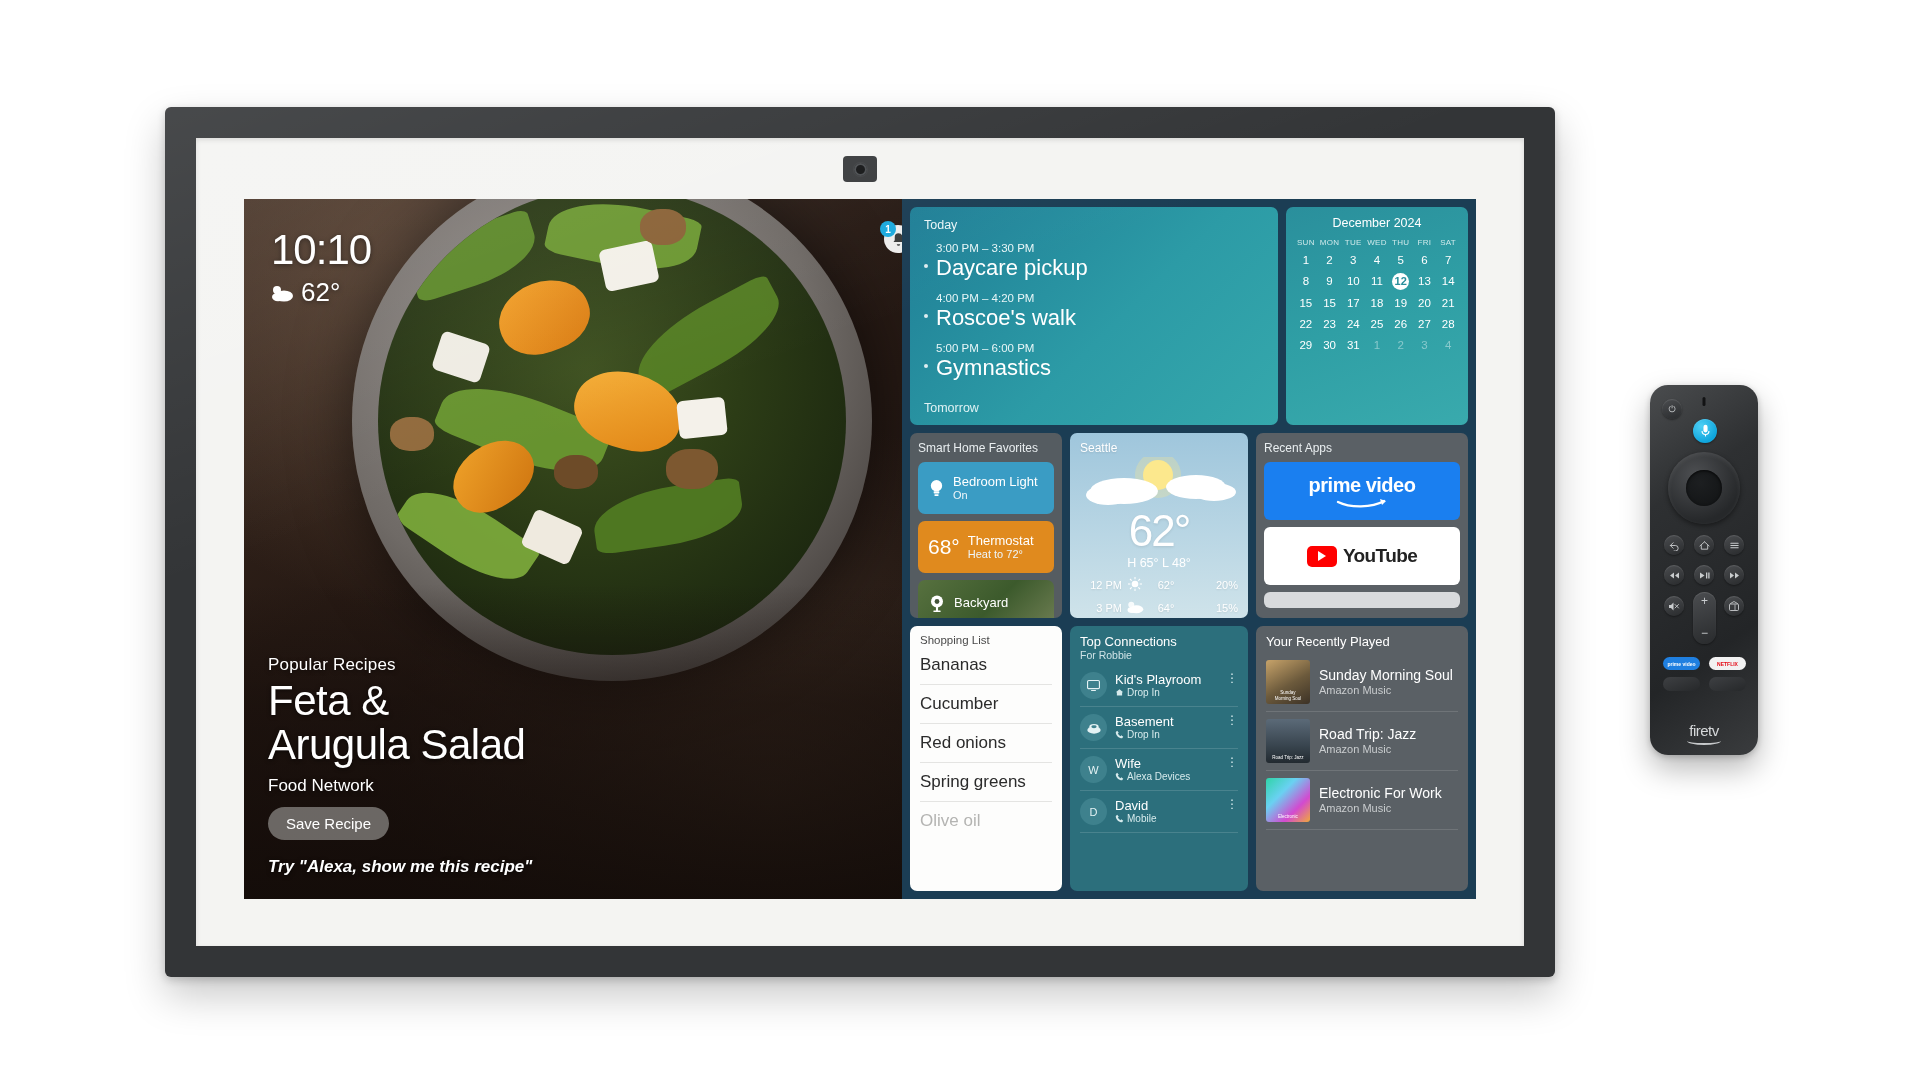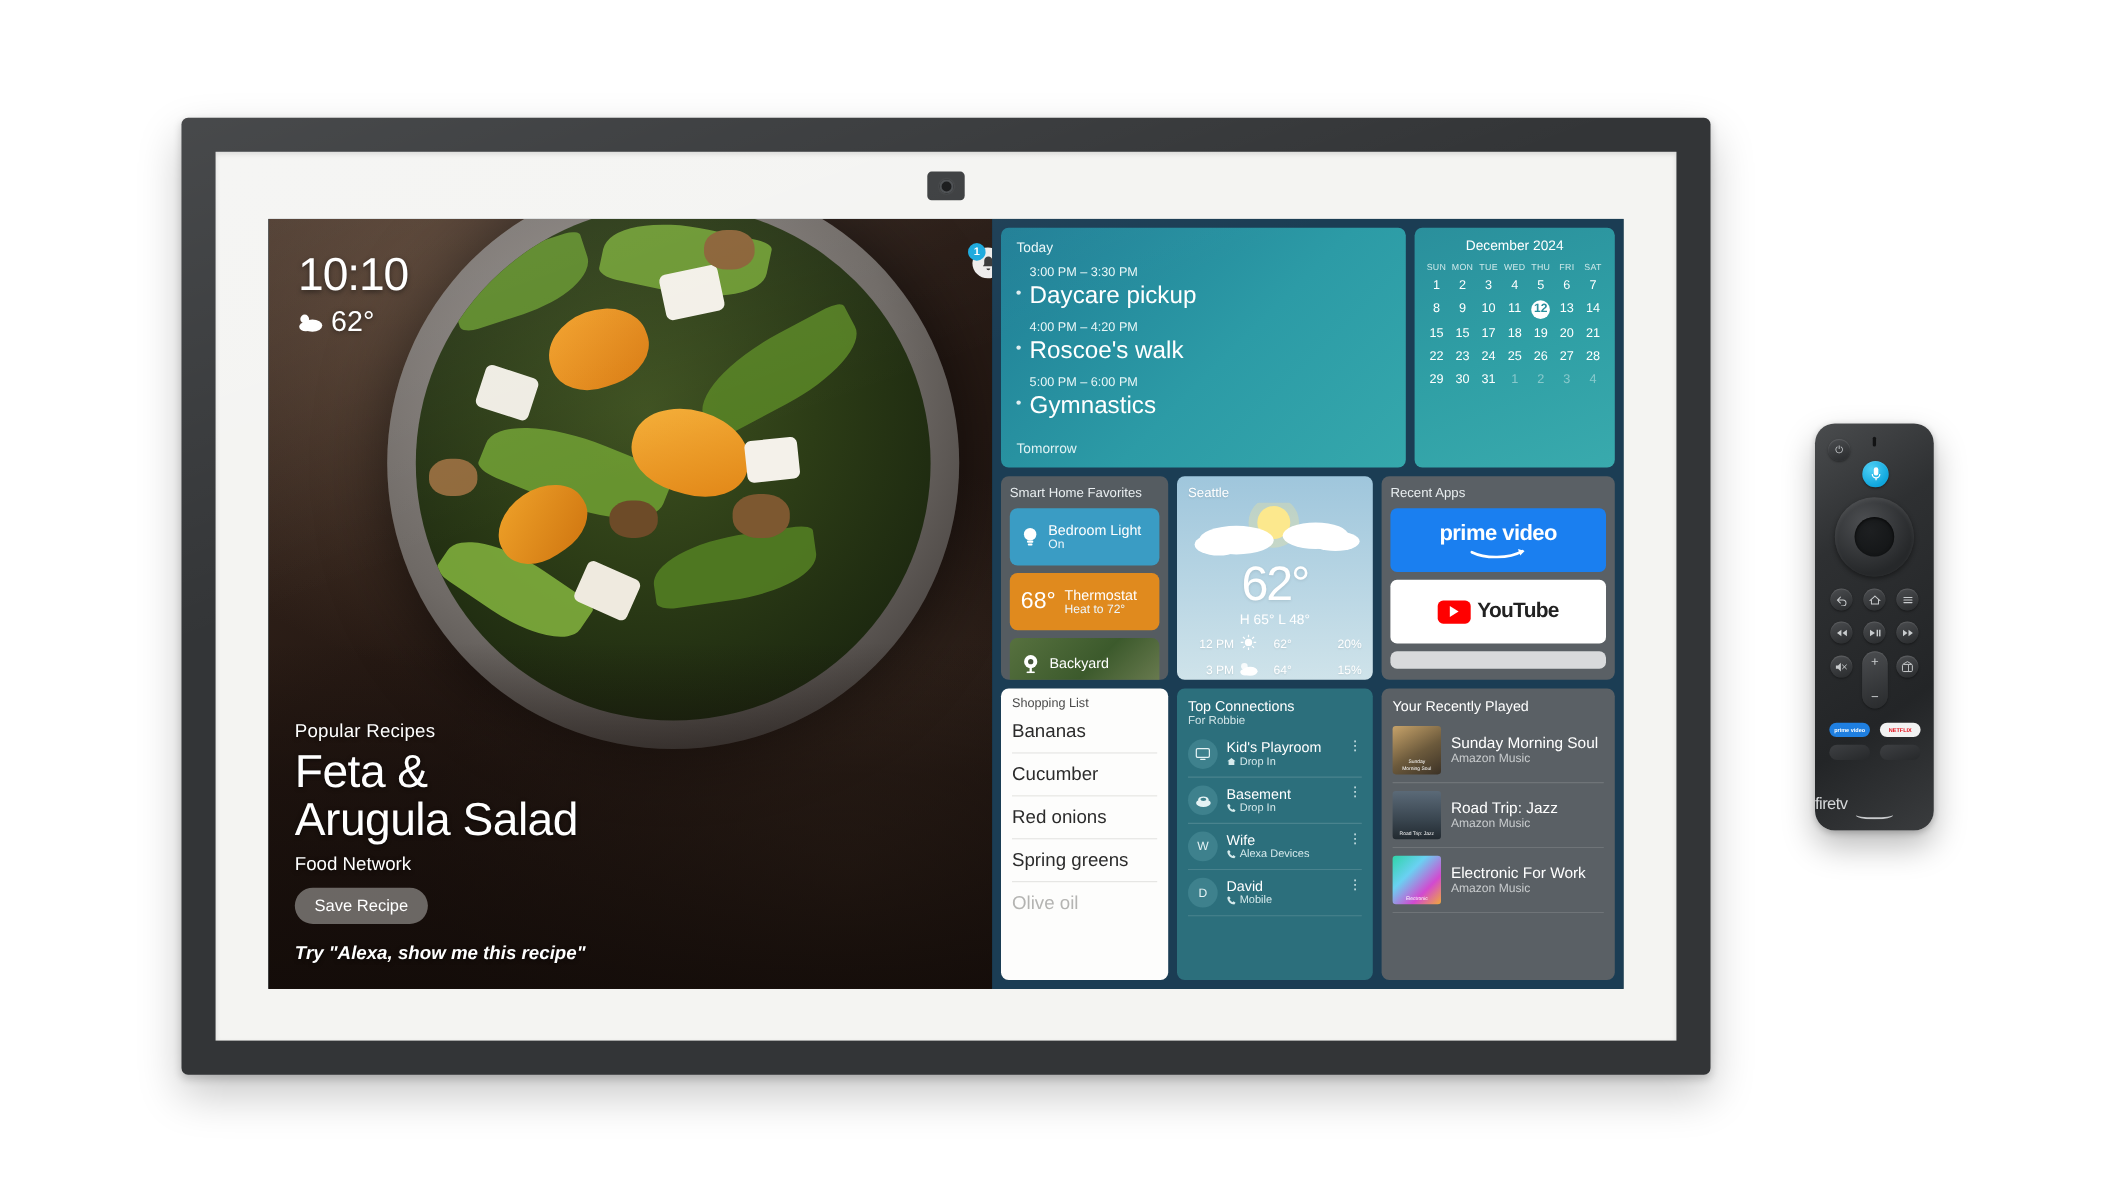--- a/index.html
+++ b/index.html
@@ -264,21 +264,21 @@
     display:flex; flex-direction:column; align-items:center; justify-content:space-between;
     padding: 2px 0 4px 0; color:#c9ccce; font-size: 12px;
     box-shadow: inset 0 1px 1px rgba(255,255,255,0.12), 0 1px 2px rgba(0,0,0,0.4);
   }
   .rsvc{ position:absolute; width: 37px; height: 13px; border-radius: 7px; display:flex;align-items:center;justify-content:center; font-size:5px; font-weight:700;}
   #r-prime{ left: 13px; top: 272px; background:#1f7fe0; color:#fff; }
   #r-netflix{ left: 59px; top: 272px; background:#f2f2f2; color:#e50914; }
   .rblank{ position:absolute; width:37px;height:14px;border-radius:7px; background: linear-gradient(160deg,#3e4043,#26282a); }
   #r-blank1{ left:13px; top: 292px; }
   #r-blank2{ left:59px; top: 292px; }
-  #r-logo{ position:absolute; left:0;right:0; bottom: 16px; text-align:left; color:#d6d8da; font-size: 15px; letter-spacing:-.5px; font-weight:400;}
+  #r-logo{ position:absolute; left:0;right:0; bottom: 16px; text-align:center; color:#d6d8da; font-size: 15px; letter-spacing:-.5px; font-weight:400;}
   #r-smile{ position:absolute; left:50%; transform:translateX(-50%); bottom: 10px; width: 34px; height: 8px; border-bottom: 2px solid #c7c9cb; border-radius: 0 0 50% 50%;}
 </style>
 </head>
 <body>
 
 <div id="device-frame">
   <div id="device-mat">
 
     <div id="camera-module">
       <div id="camera-lens"></div>

